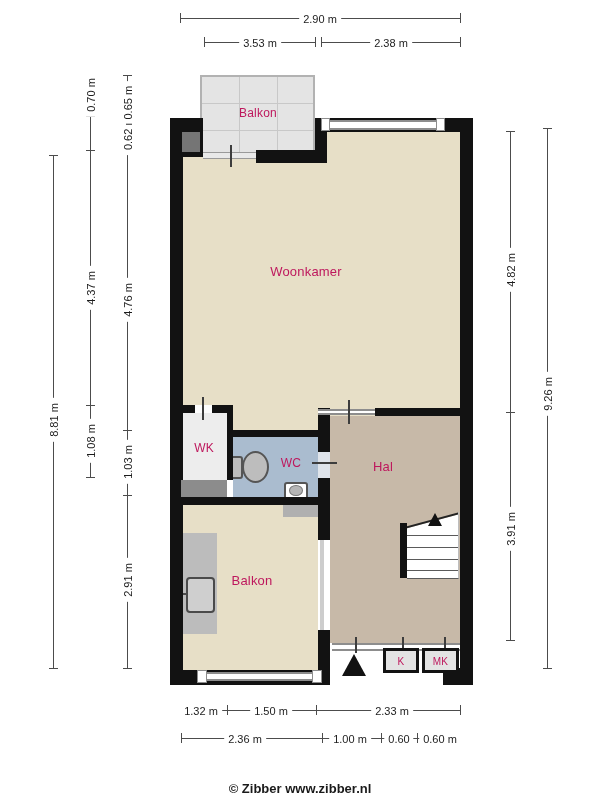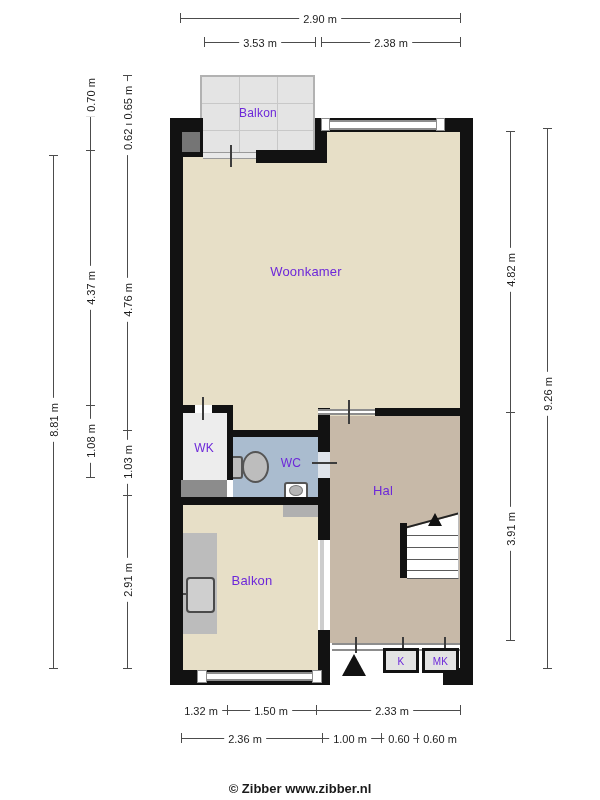--- a/index.html
+++ b/index.html
@@ -1,21 +1,21 @@
 <!DOCTYPE html>
 <html><head>
 <meta charset="utf-8">
 <style>
   html,body{margin:0;padding:0;background:#fff;}
   .plan{position:relative;width:600px;height:800px;background:#fff;overflow:hidden;
         font-family:"Liberation Sans", sans-serif;}
   .floor{position:absolute;}
   .wall{position:absolute;background:#121212;}
   .grey{position:absolute;}
-  .room-label{position:absolute;transform:translate(-50%,-50%);color:#6d28d9;
+  .room-label{position:absolute;transform:translate(-50%,-50%);color:#be185d;
               font-size:13px;white-space:nowrap;letter-spacing:.2px;text-align:right;}
   .room-label.small{font-size:12px;}
   .room-label.tiny{font-size:10px;}
   
   .dim-h{position:absolute;height:1px;background:#4c4c4c;}
   .dim-v{position:absolute;width:1px;background:#4c4c4c;}
   .tick-v{position:absolute;width:1px;height:10px;background:#4c4c4c;}
   .tick-h{position:absolute;width:9px;height:1px;background:#4c4c4c;}
   .dim-label{position:absolute;transform:translate(-50%,-50%);background:#fff;
              padding:0 4px;font-size:11px;color:#1c1c1c;white-space:nowrap;}
@@ -124,21 +124,21 @@
     <div class="room-label tiny" style="left:50%;top:50%;">K</div>
   </div>
   <div class="fixture" style="left:422px;top:648px;width:37px;height:25px;background:#e3e3e3;border:3px solid #121212;">
     <div class="room-label tiny" style="left:50%;top:50%;">MK</div>
   </div>
 
   <div class="room-label small" style="left:258px;top:113px;">Balkon</div>
   <div class="room-label" style="left:306px;top:271px;">Woonkamer</div>
   <div class="room-label small" style="left:204px;top:448px;">WK</div>
   <div class="room-label small" style="left:291px;top:463px;">WC</div>
-  <div class="room-label" style="left:383px;top:466px;margin-top:24px;">Hal</div>
+  <div class="room-label" style="left:383px;top:466px;">Hal</div>
   <div class="room-label" style="left:252px;top:580px;">Balkon</div>
 
   <div class="dim-h" style="left:180px;top:18px;width:280px;"></div>
   <div class="tick-v" style="left:180px;top:13px;"></div>
   <div class="tick-v" style="left:460px;top:13px;"></div>
   <div class="dim-label" style="left:320px;top:19px;">2.90 m</div>
 
   <div class="dim-h" style="left:204px;top:42px;width:111px;"></div>
   <div class="tick-v" style="left:204px;top:37px;"></div>
   <div class="tick-v" style="left:315px;top:37px;"></div>

